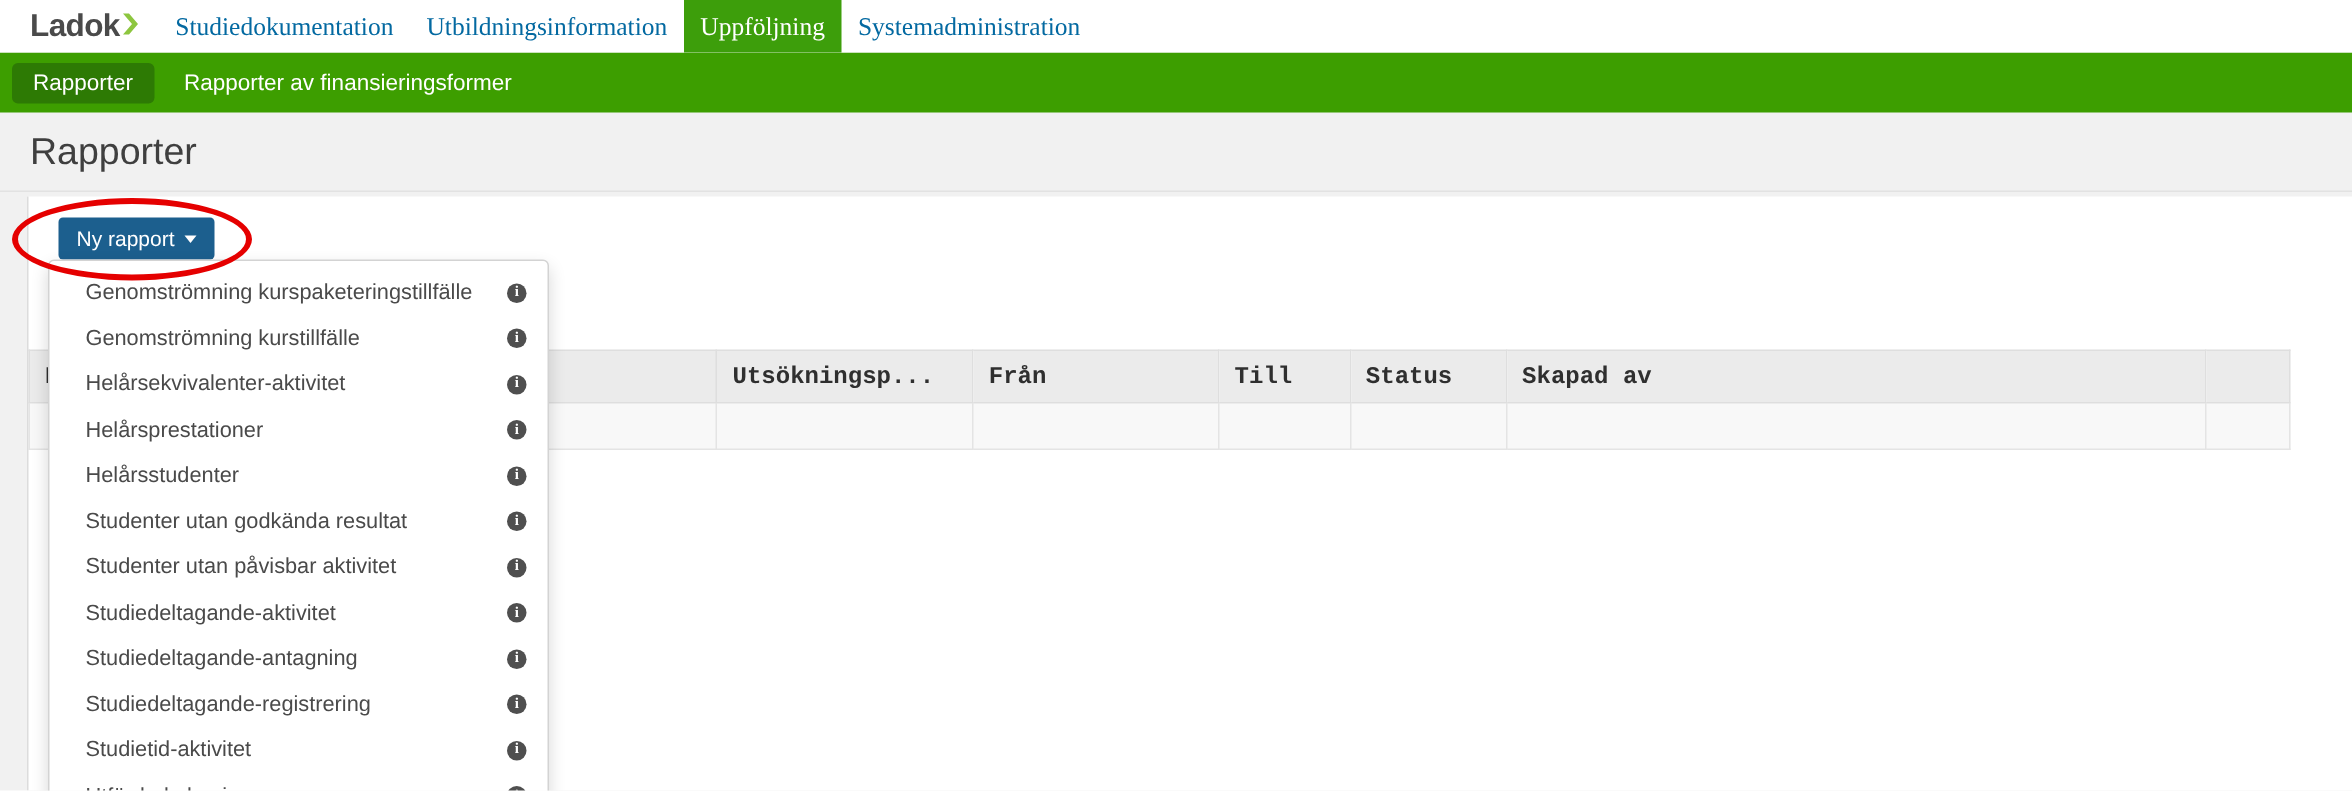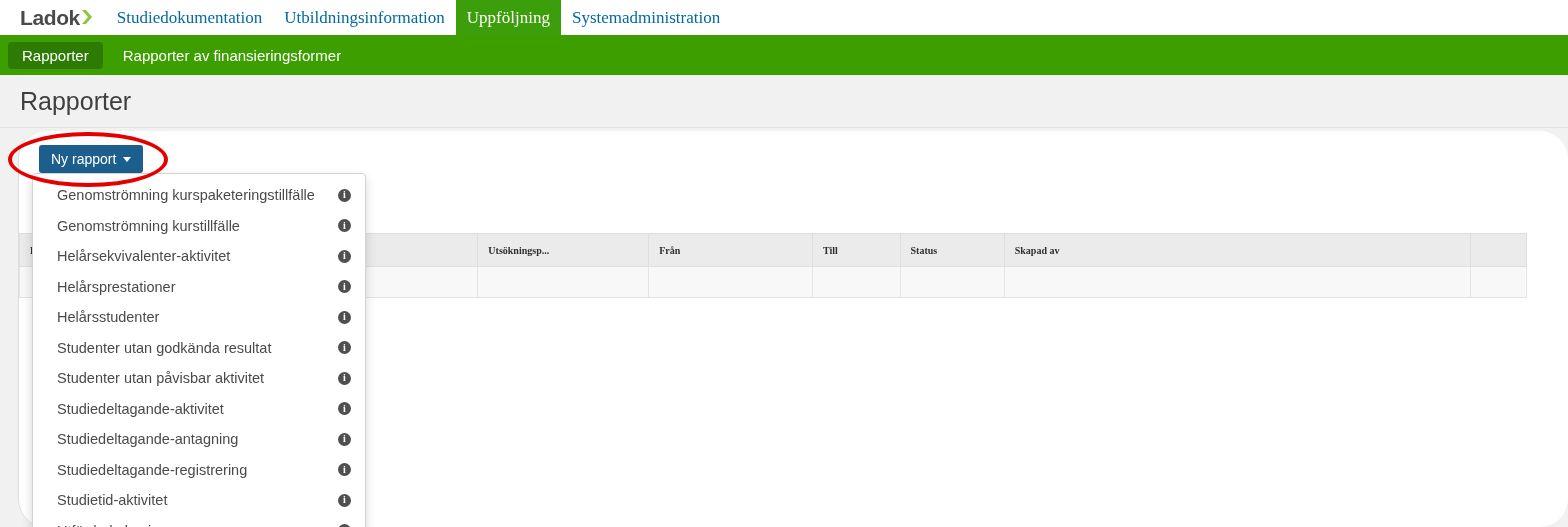--- a/index.html
+++ b/index.html
@@ -102,21 +102,20 @@
 
   
   .content-card {
     position: absolute;
     left: 18px;
     top: 131px;
     right: 0;
     bottom: 0;
     background: #ffffff;
     border-left: 1px solid #dcdcdc;
-    border-radius: 28px;
   }
 
   .toolbar {
     padding: 14px 0 0 20px;
   }
   .btn-primary {
     display: inline-flex;
     align-items: center;
     background: #1c5f8e;
     color: #ffffff;
@@ -191,22 +190,22 @@
   }
   table.rpt {
     border-collapse: collapse;
     width: 100%;
     table-layout: fixed;
   }
   table.rpt th {
     background: #ebebeb;
     border: 1px solid #dedede;
     border-left: none;
-    font-family: Liberation Serif, serif;
-    font-size: 10px;
+    font-family: Liberation Mono, monospace;
+    font-size: 16px;
     font-weight: bold;
     color: #2f2f2f;
     text-align: left;
     padding: 8px 10px;
     height: 16px;
     overflow: hidden;
     text-overflow: ellipsis;
     white-space: nowrap;
     cursor: pointer;
   }

